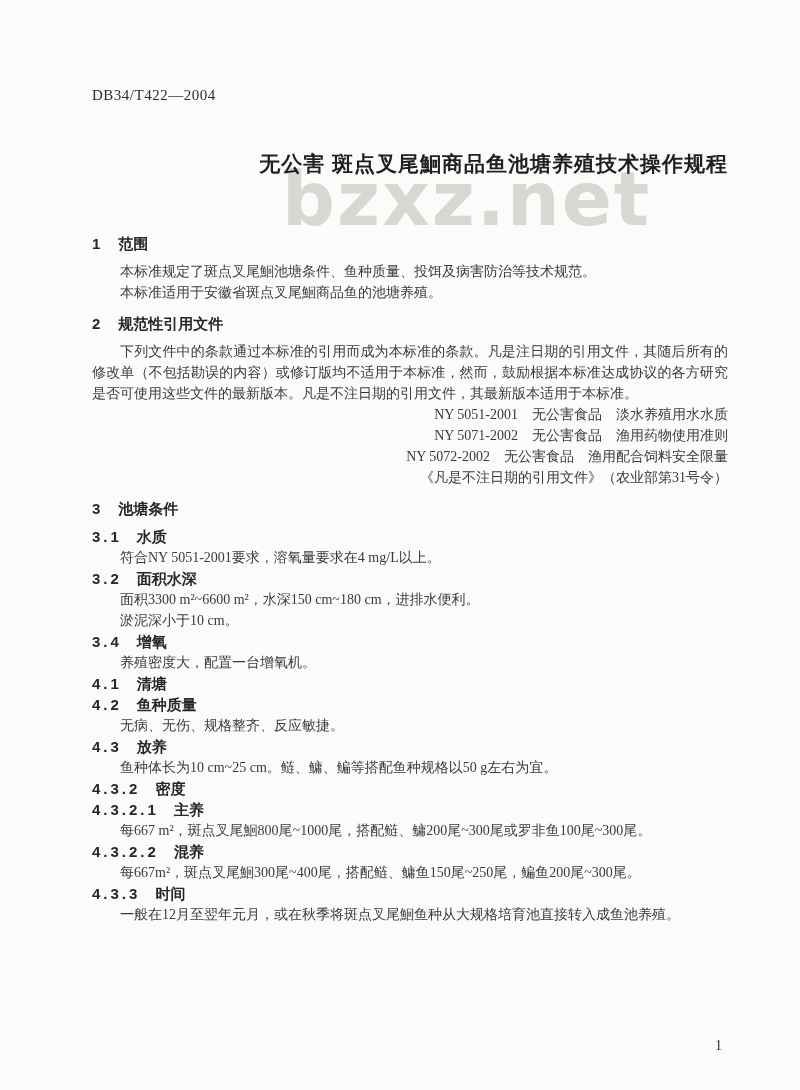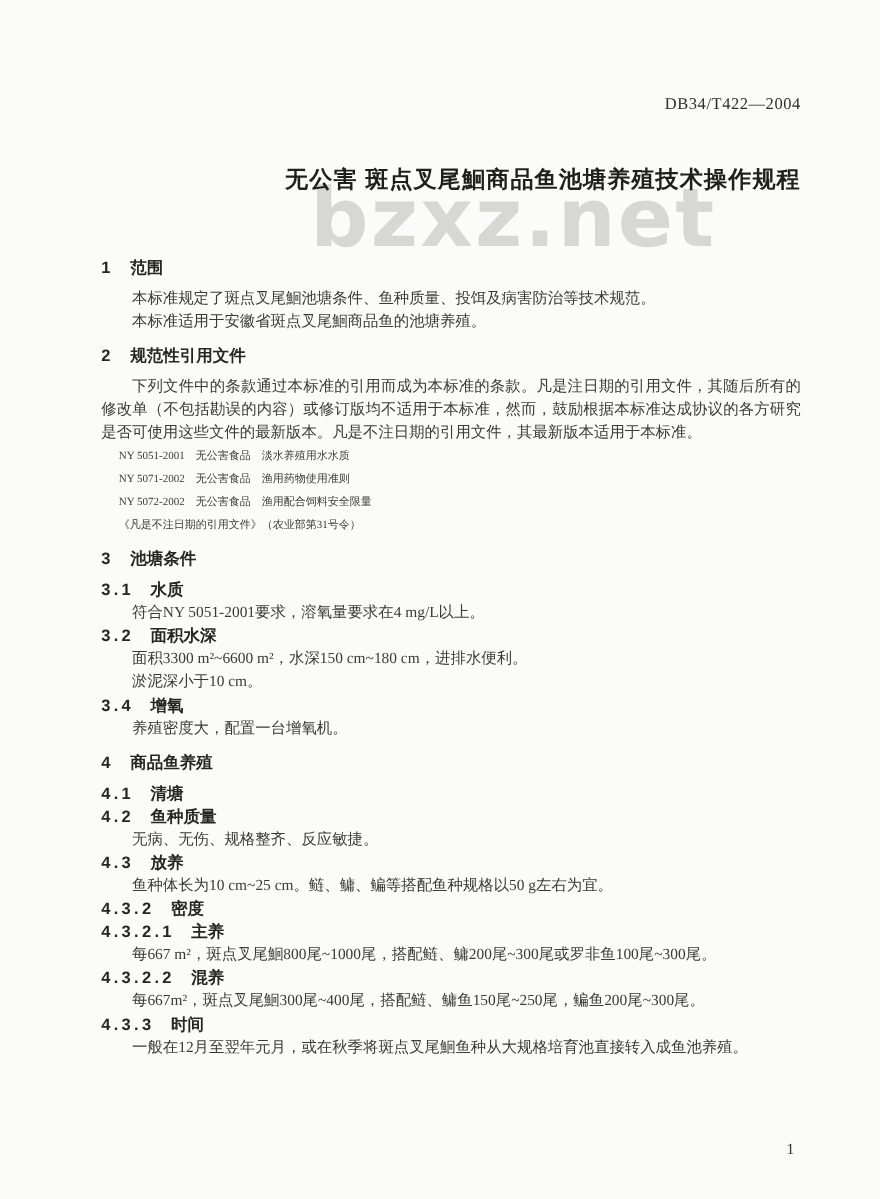--- a/index.html
+++ b/index.html
@@ -27,21 +27,21 @@
     color: #d7d7d4;
     user-select: none;
   }
   .content {
     position: relative;
     z-index: 1;
     padding: 86px 72px 0 92px;
     color: #3a3a3a;
   }
   .doc-number {
-    text-align: right;
+    text-align: left;
     font-family: "Liberation Serif", "DejaVu Serif", serif;
     font-size: 15px;
     letter-spacing: 0.5px;
     color: #2d2d2d;
     line-height: 18px;
   }
   .doc-title {
     margin-top: 46px;
     text-align: right;
     font-family: "Liberation Sans", "DejaVu Sans", sans-serif;
@@ -79,37 +79,38 @@
   .bline {
     font-family: "Liberation Serif", "DejaVu Serif", serif;
     font-size: 14px;
     line-height: 21px;
     margin: 0;
     text-indent: 2em;
     white-space: nowrap;
     color: #3a3a3a;
   }
   .bpara {
-    font-family: Liberation Serif, serif;
+    font-family: Liberation Sans, sans-serif;
     font-size: 14px;
     line-height: 21px;
     margin: 0;
     text-indent: 2em;
     text-align: justify;
     color: #3a3a3a;
   }
   .bref {
     font-family: "Liberation Serif", "DejaVu Serif", serif;
-    font-size: 10px;
+    font-size: 14px;
     line-height: 21px;
     margin: 0;
     padding-left: 1.6em;
     text-indent: 0;
     white-space: nowrap;
     color: #3a3a3a;
+    text-align: right;
   }
   .page-number {
     position: absolute;
     top: 1038px;
     right: 78px;
     z-index: 1;
     font-family: "Liberation Serif", "DejaVu Serif", serif;
     font-size: 14px;
     color: #333;
   }
@@ -158,23 +159,20 @@
       </div>
       <p class="bline">面积3300 m²~6600 m²，水深150 cm~180 cm，进排水便利。</p>
 
       <p class="bline">淤泥深小于10 cm。</p>
 
       <div class="sec-h2">
         <span class="h-num">3.4</span><span>增氧</span>
       </div>
       <p class="bline">养殖密度大，配置一台增氧机。</p>
 
-      <div class="sec-h1">
-        <span class="h-num">4</span><span>商品鱼养殖</span>
-      </div>
 
       <div class="sec-h2">
         <span class="h-num">4.1</span><span>清塘</span>
       </div>
 
       <div class="sec-h2">
         <span class="h-num">4.2</span><span>鱼种质量</span>
       </div>
       <p class="bline">无病、无伤、规格整齐、反应敏捷。</p>
 

